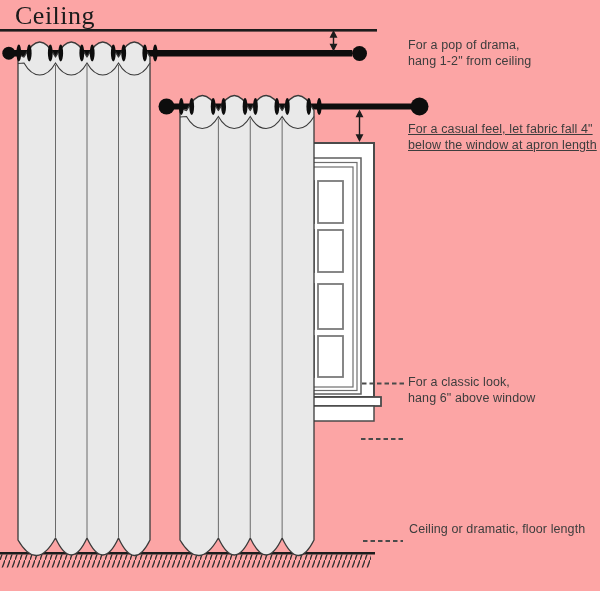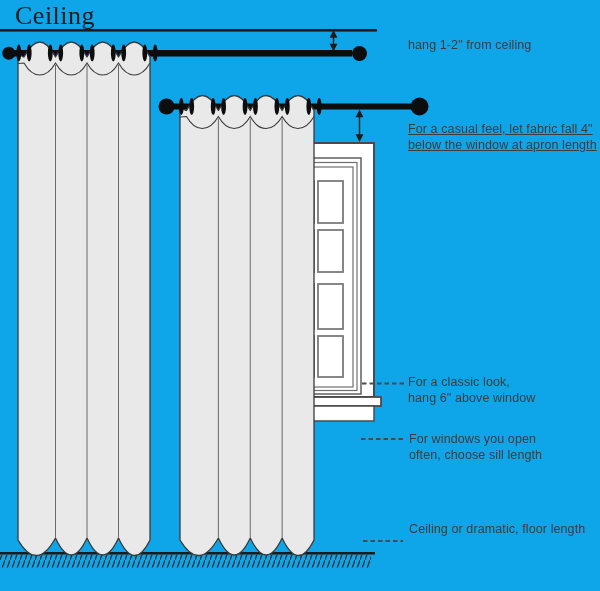--- a/index.html
+++ b/index.html
@@ -1,17 +1,17 @@
 <!DOCTYPE html>
 <html><head>
 <meta charset="utf-8">
 <style>
   html,body{margin:0;padding:0;background:#ffffff;}
   .stage{
-    position:relative;width:600px;height:591px;background:#0ea5e9;
+    position:relative;width:600px;height:591px;background:#fca5a5;
     overflow:hidden;font-family:"Liberation Sans",sans-serif;
   }
   .stage svg{position:absolute;left:0;top:0;}
   .room-label{
     position:absolute;
     font-family:"Liberation Serif",serif;
     font-size:26px;color:#1b1b1b;letter-spacing:0.5px;
     white-space:nowrap;line-height:1;
   }
   .ceiling-label{left:15px;top:3px;}
@@ -161,35 +161,32 @@
     <g stroke="#4a4a4a" stroke-width="2" stroke-dasharray="4.5 3">
       <line x1="362" y1="383.5" x2="406" y2="383.5"></line>
       <line x1="361" y1="439" x2="405" y2="439"></line>
       <line x1="363" y1="541" x2="403" y2="541"></line>
     </g>
   </svg>
 
   <div class="room-label ceiling-label">Ceiling</div>
 
   <div class="annotation ann-drama">
+    <div>For a pop of drama,</div>
     <div>hang 1-2" from ceiling</div>
   </div>
 
   <div class="annotation ann-casual">
     <div>For a casual feel, let fabric fall 4"</div>
     <div>below the window at apron length</div>
   </div>
 
   <div class="annotation ann-classic">
     <div>For a classic look,</div>
     <div>hang 6" above window</div>
   </div>
 
-  <div class="annotation ann-sill">
-    <div>For windows you open</div>
-    <div>often, choose sill length</div>
-  </div>
 
   <div class="annotation ann-floor">
     <div>Ceiling or dramatic, floor length</div>
   </div>
 
 </div>
 
 </body></html>

